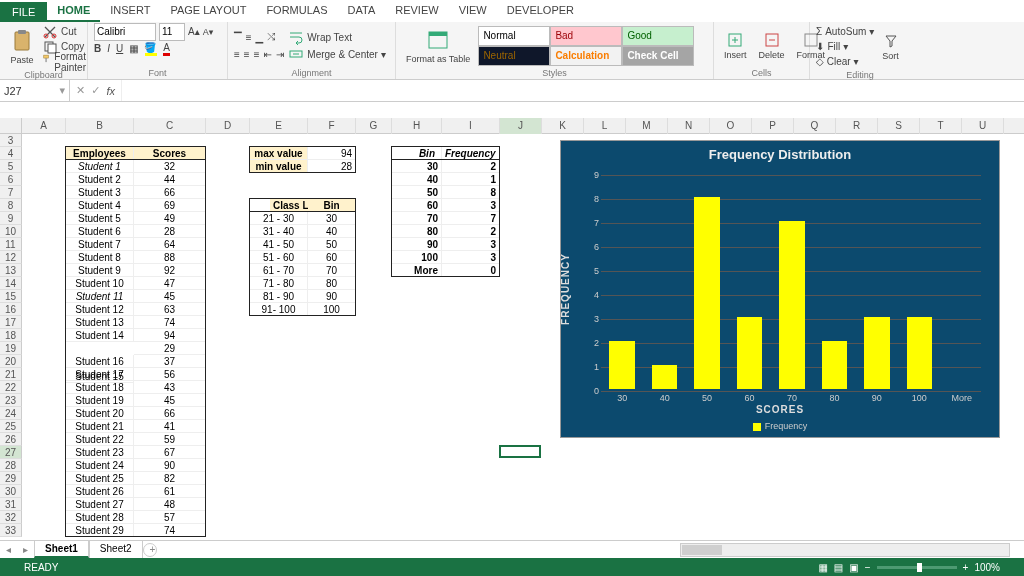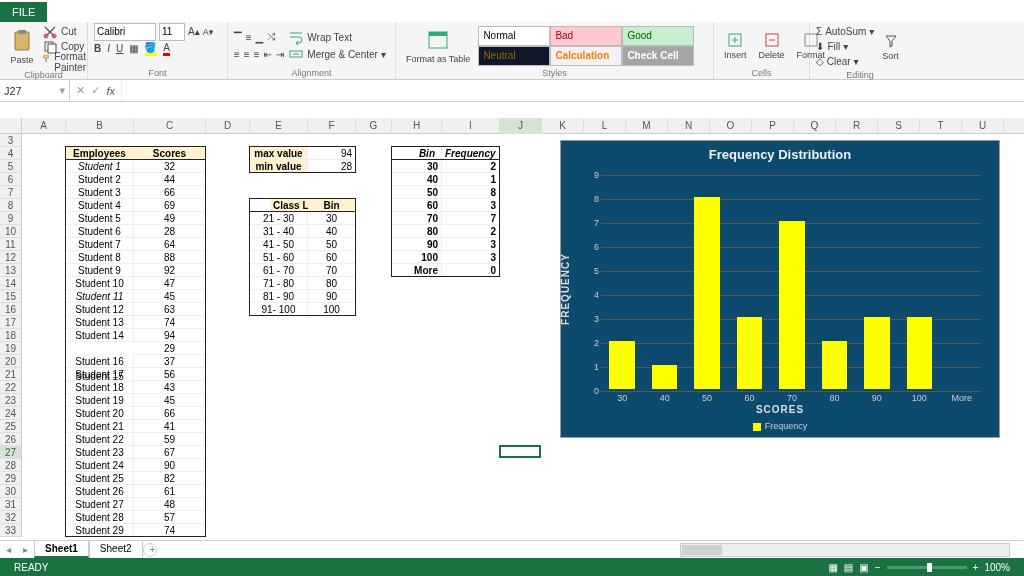--- a/index.html
+++ b/index.html
@@ -70,32 +70,42 @@
 .legend{position:absolute;left:0;right:0;bottom:6px;text-align:center;font-size:9px;color:#ccc}
 .legend .sw{display:inline-block;width:8px;height:8px;background:#ffff00;margin-right:4px;vertical-align:middle}
 
 
 .sheettabs{position:absolute;bottom:18px;left:0;right:0;height:18px;background:#fff;border-top:1px solid #ccc;display:flex;align-items:center;font-size:10px}
 .sheettabs .nav{padding:0 6px;color:#888}
 .stab{padding:2px 10px;border:1px solid #ccc;border-bottom:none;background:#fff;margin-top:-1px}
 .stab.active{font-weight:bold;border-bottom:2px solid #1a7243}
 .hscroll{position:absolute;right:14px;width:330px;height:14px;bottom:1px;background:#eee;border:1px solid #ccc}
 .hscroll .thumb{position:absolute;left:1px;width:40px;top:1px;bottom:1px;background:#cfcfcf}
-.status{position:absolute;bottom:0;left:0;right:0;height:18px;background:#1a7243;color:#fff;font-size:10px;display:flex;align-items:center;padding:0 14px;justify-content:space-between}
+.status{position:absolute;bottom:0;left:0;right:0;height:18px;background:#1a7243;color:#fff;font-size:10px;display:flex;align-items:center;padding:0 24px;justify-content:space-between}
 .zoom{display:flex;align-items:center;gap:6px}
 .zslider{width:80px;height:3px;background:#4d9a72;position:relative}
 .zslider::after{content:"";position:absolute;left:50%;top:-3px;width:5px;height:9px;background:#fff}
 
 svg{display:block}
 </style>
 </head>
 <body>
 
 <div class="tabstrip">
   <div class="file">FILE</div>
+  <div id="mtabs" style="display: flex;">
+      <div class="mtab active">HOME</div>
+      <div class="mtab">INSERT</div>
+      <div class="mtab">PAGE LAYOUT</div>
+      <div class="mtab">FORMULAS</div>
+      <div class="mtab">DATA</div>
+      <div class="mtab">REVIEW</div>
+      <div class="mtab">VIEW</div>
+      <div class="mtab">DEVELOPER</div>
+    </div>
 </div>
 
 <div class="ribbon">
   <div class="grp" style="width:88px">
     <div class="grp-body">
       <div class="vbtn">
         <span class="icon24">
             <svg viewBox="0 0 24 24">
               <rect x="5" y="3" width="14" height="18" rx="1" fill="#d9b36c" stroke="#9a7a3a"></rect>
               <rect x="8" y="1" width="8" height="4" rx="1" fill="#888"></rect>

